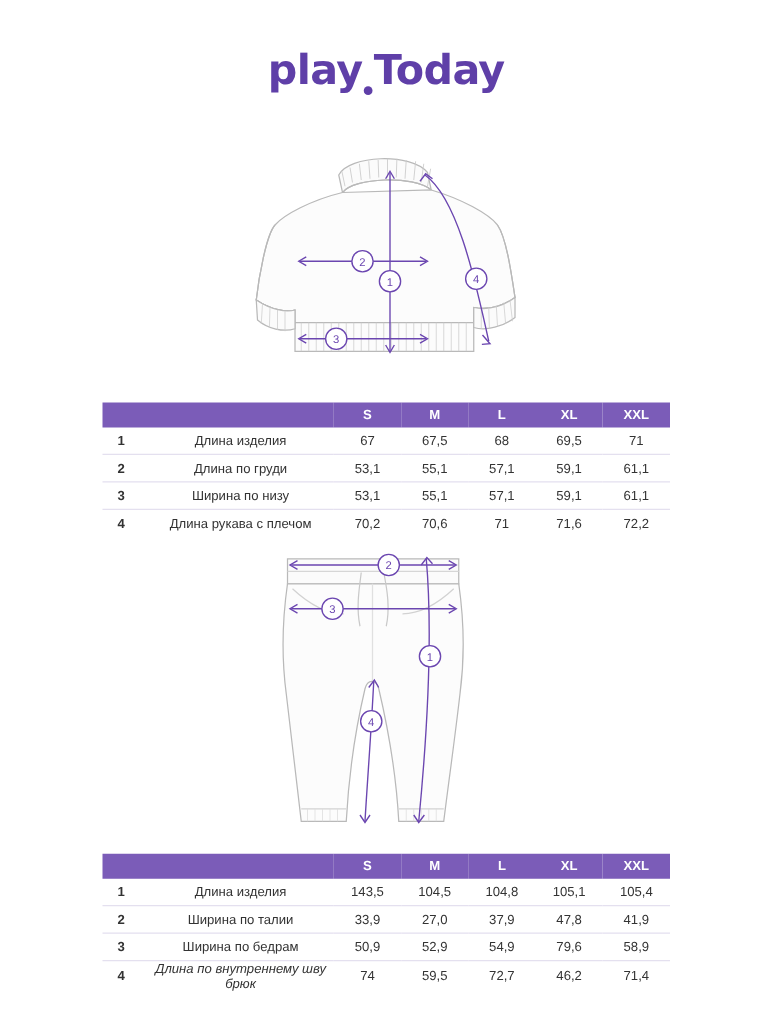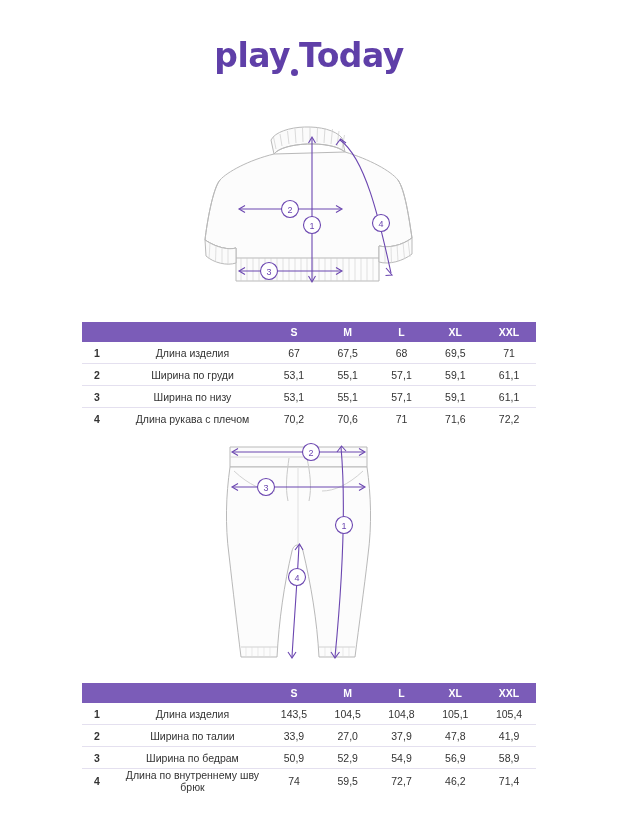--- a/index.html
+++ b/index.html
@@ -96,21 +96,21 @@
     font-weight: bold;
     color: #333;
   }
   td.name, th.name {
     width: 150px;
     text-align: left;
     padding-left: 6px !important;
   }
   th.idx { width: 30px; }
   td.val, th.val { width: 54px; }
-  .two-line { line-height: 1.15; }
+  .two-line { line-height: 1.15; font-style: italic; }
 
   .tbl-top { top: 322px; }
   .tbl-bottom { top: 683px; }
 </style>
 </head>
 <body>
 
 <div class="page">
 
   <div class="logo-wrap">
@@ -235,21 +235,21 @@
         <td class="idx">1</td>
         <td class="name">Длина изделия</td>
         <td class="val">67</td>
         <td class="val">67,5</td>
         <td class="val">68</td>
         <td class="val">69,5</td>
         <td class="val">71</td>
       </tr>
       <tr>
         <td class="idx">2</td>
-        <td class="name">Ширина по груди</td>
+        <td class="name">Длина по груди</td>
         <td class="val">53,1</td>
         <td class="val">55,1</td>
         <td class="val">57,1</td>
         <td class="val">59,1</td>
         <td class="val">61,1</td>
       </tr>
       <tr>
         <td class="idx">3</td>
         <td class="name">Ширина по низу</td>
         <td class="val">53,1</td>
@@ -363,21 +363,21 @@
         <td class="val">37,9</td>
         <td class="val">47,8</td>
         <td class="val">41,9</td>
       </tr>
       <tr>
         <td class="idx">3</td>
         <td class="name">Ширина по бедрам</td>
         <td class="val">50,9</td>
         <td class="val">52,9</td>
         <td class="val">54,9</td>
-        <td class="val">56,9</td>
+        <td class="val">79,6</td>
         <td class="val">58,9</td>
       </tr>
       <tr>
         <td class="idx">4</td>
         <td class="name two-line">Длина по внутреннему шву брюк</td>
         <td class="val">74</td>
         <td class="val">59,5</td>
         <td class="val">72,7</td>
         <td class="val">46,2</td>
         <td class="val">71,4</td>

